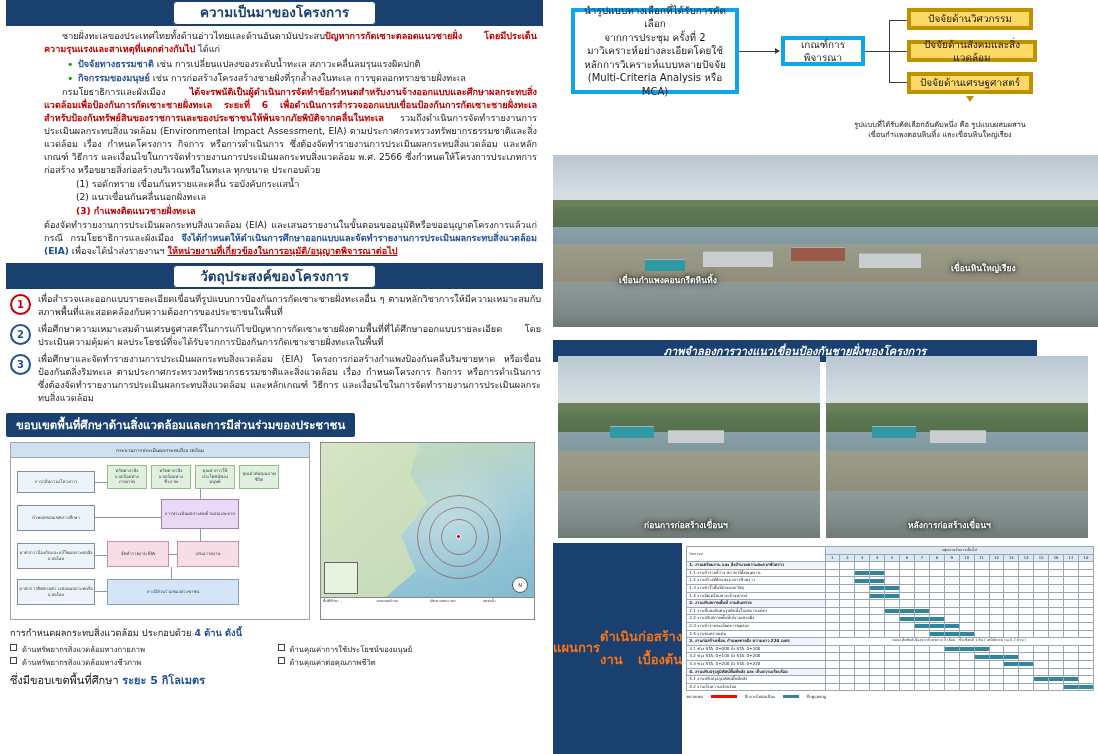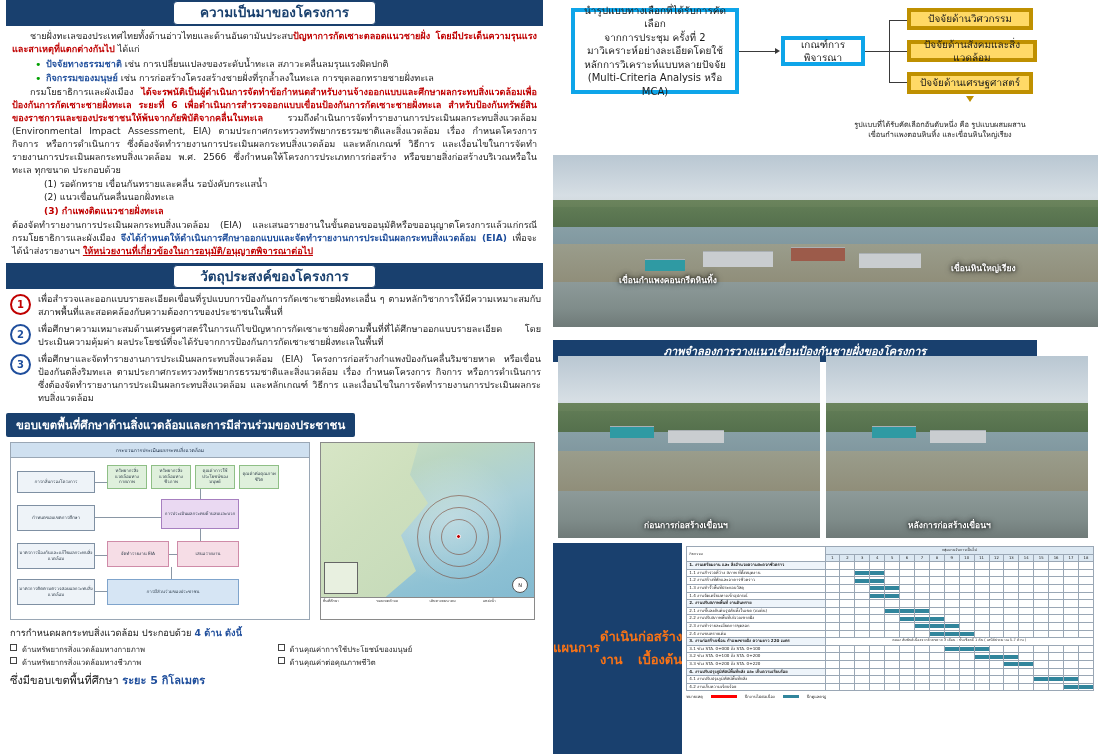--- a/index.html
+++ b/index.html
@@ -40,20 +40,21 @@
     font-size: 13.5px;
     padding: 2px 26px;
     line-height: 1.3;
   }
 
   .body-text {
     font-size: 9.1px;
     line-height: 1.42;
     text-align: justify;
     padding: 0 6px;
+    margin-left: 32px;
   }
   .indent { text-indent: 18px; display: block; }
   .red { color: #c00000; }
   .red-b { color: #c00000; font-weight: bold; }
   .blue-b { color: #1f4e9c; font-weight: bold; }
   .ul { text-decoration: underline; }
 
   ul.bullets {
     margin: 2px 0 2px 0;
     padding-left: 34px;

